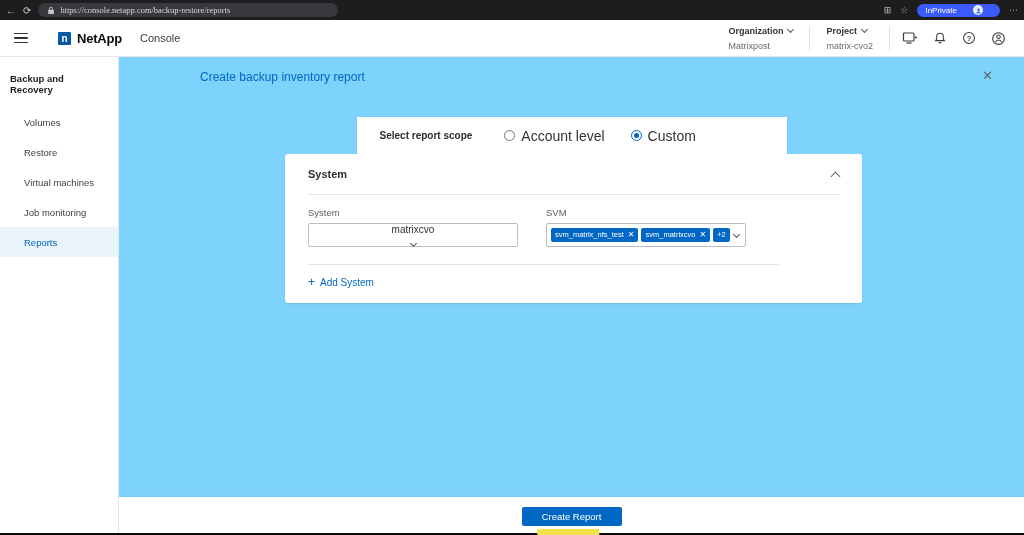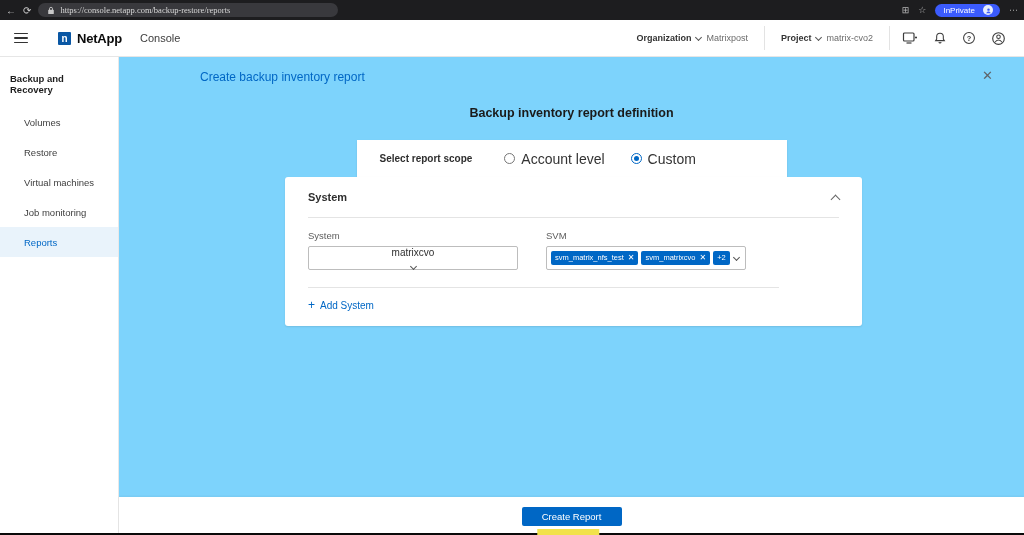--- a/index.html
+++ b/index.html
@@ -13,36 +13,36 @@
   
   .browser-bar { height:20px; background:#1d1d1f; display:flex; align-items:center;
     padding:0 6px; gap:7px; color:#bdbdbd; font-size:10px; }
   .browser-bar .nav-glyph { font-size:10px; color:#cfcfcf; cursor:pointer; }
   .url-pill { background:#39393d; border-radius:8px; height:14px; display:flex;
     align-items:center; gap:5px; padding:0 9px; font-size:8.5px; color:#d8d8d8; min-width:300px;font-family:Liberation Serif, serif; }
   .browser-spacer { flex:1; }
   .browser-right { display:flex; align-items:center; gap:9px; }
   .browser-right .mini-icon { font-size:9px; color:#b5b5b5; cursor:pointer; }
   .inprivate-pill { background:#3b5bfd; color:#fff; border-radius:8px; height:13px;
-    display:flex; align-items:center; gap:8px; padding:0 7px 0 8px; font-size:8px; }
+    display:flex; align-items:center; gap:16px; padding:0 17px 0 8px; font-size:8px; }
   .avatar-dot { width:10px; height:10px; border-radius:50%; background:#e8eefc;
     display:flex; align-items:center; justify-content:center; }
 
   
   .app-header { height:37px; background:#fff; border-bottom:1px solid #e6e6e6;
     display:flex; align-items:center; padding:0 14px; }
   .hamburger { width:14px; display:flex; flex-direction:column; gap:3px; cursor:pointer; }
   .hamburger span { height:1.6px; background:#333; border-radius:1px; }
   .logo-wrap { display:flex; align-items:center; gap:6px; margin-left:30px; }
   .logo-mark { width:13px; height:13px; background:#0a57a4; color:#fff; font-size:10px;
     font-weight:bold; display:flex; align-items:center; justify-content:center; border-radius:1px; }
   .logo-text { font-size:13px; font-weight:bold; color:#0b0b0b; letter-spacing:-0.2px; }
   .product-label { font-size:11px; color:#3c3c3c; margin-left:18px; }
   .header-spacer { flex:1; }
-  .ctx-block { display:flex; flex-direction:row; gap:5px; cursor:pointer; padding:0 4px; }
+  .ctx-block { display:flex; flex-direction:column; gap:5px; cursor:pointer; padding:0 4px; }
   .ctx-label-row { display:flex; align-items:center; gap:5px; font-size:9px; font-weight:bold; color:#333; }
   .ctx-value { font-size:9px; color:#6b6b6b; }
   .v-div { width:1px; height:24px; background:#e3e3e3; margin:0 12px; }
   .header-icons { display:flex; align-items:center; gap:15px; padding-right:4px; }
   .header-icons .icon-btn { cursor:pointer; display:flex; align-items:center; }
 
   .chev-down { display:inline-block; width:5px; height:5px; border-right:1.2px solid #555;
     border-bottom:1.2px solid #555; transform:rotate(45deg); margin-top:-2px; }
   .chev-up { display:inline-block; width:7px; height:7px; border-right:1.4px solid #666;
     border-bottom:1.4px solid #666; transform:rotate(-135deg); margin-top:4px; }
@@ -220,21 +220,20 @@
       </div>
     </div>
 
     <div class="main">
       <div class="panel-header">
         <span class="panel-title">Create backup inventory report</span>
         <span class="panel-close">✕</span>
       </div>
 
       <div class="content">
-        <div class="def-heading">Backup inventory report definition</div>
 
         <div class="scope-card">
           <span class="scope-label">Select report scope</span>
           <div class="radio-group">
             <div class="radio-opt">
               <span class="radio"></span>
               <span class="radio-text">Account level</span>
             </div>
             <div class="radio-opt">
               <span class="radio selected"></span>

